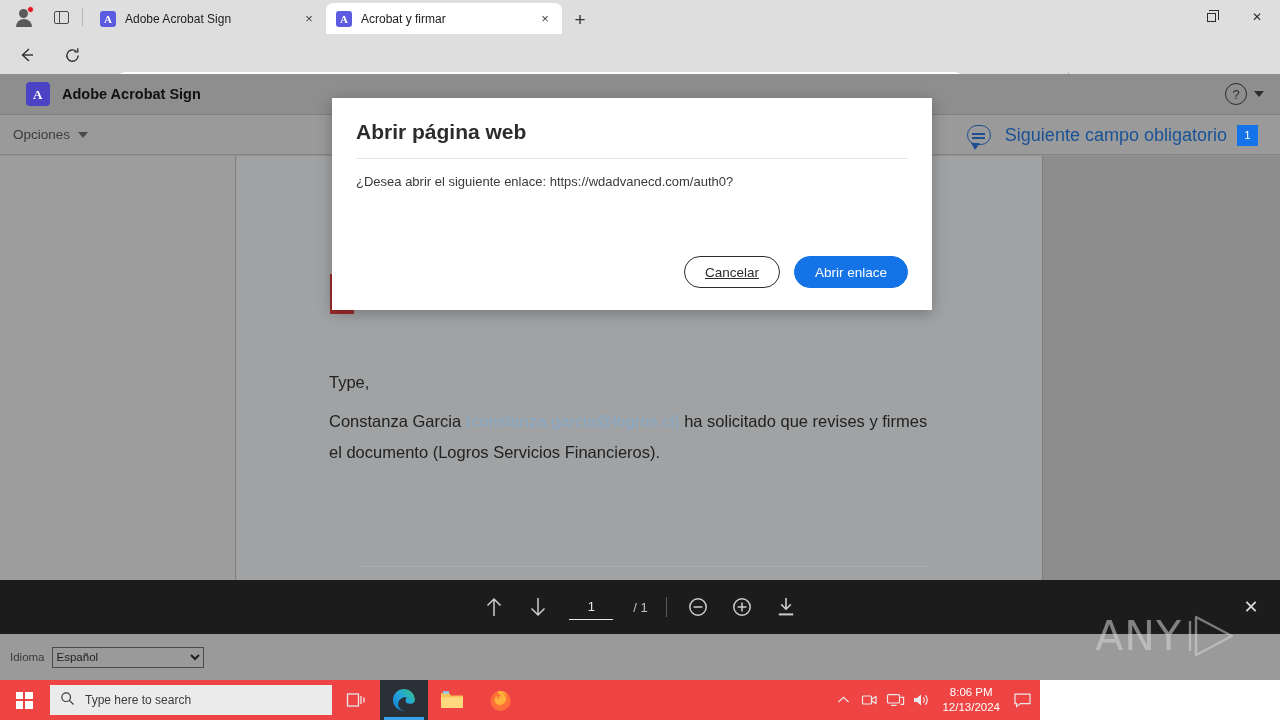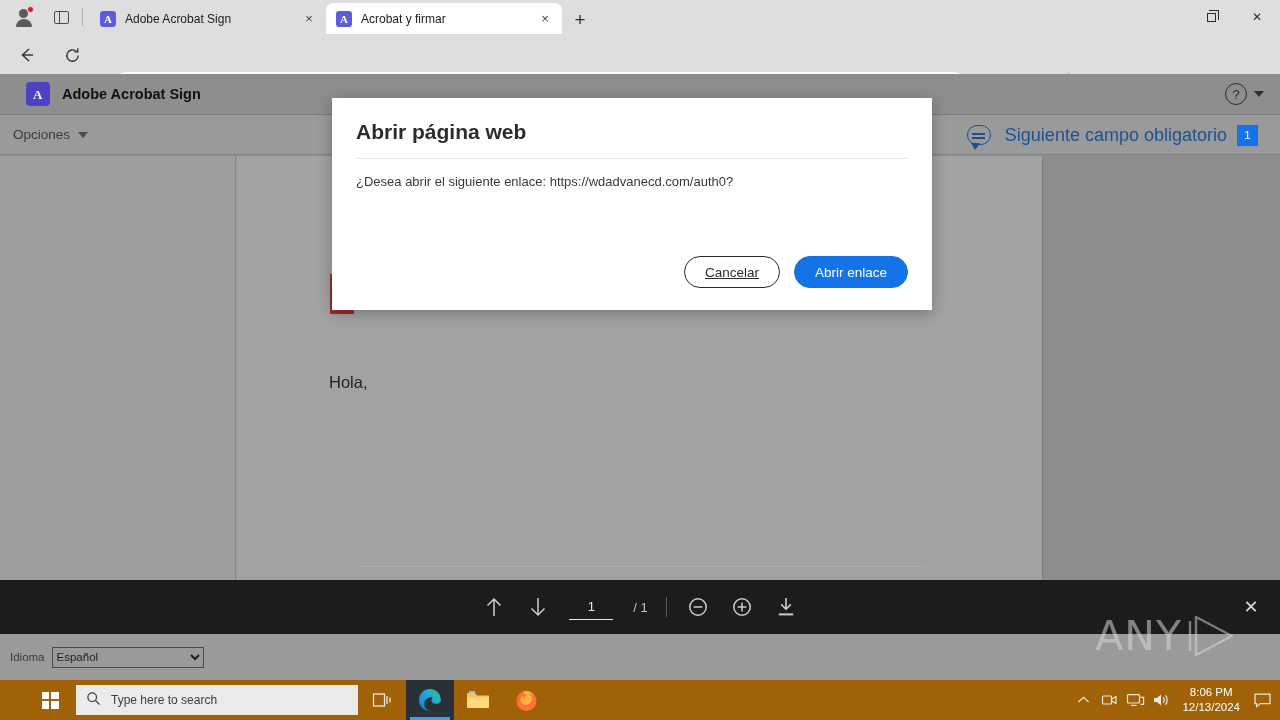--- a/index.html
+++ b/index.html
@@ -337,22 +337,22 @@
   .wm-text {
     font-size: 41px; letter-spacing: 1px; color: rgba(215,215,215,0.55);
     font-family: "DejaVu Sans", sans-serif; font-weight: normal;
   }
   .wm-logo {
     width: 56px; height: 48px; margin: 0 2px; position: relative;
   }
 
   
   .taskbar {
-    position: absolute; left: 0; top: 680px; width: 1280px; height: 40px;
-    background: #a16207; display: flex; align-items: center; padding-left: 26px;
+    position: absolute; left: 0; top: 680px; width: 1040px; height: 40px;
+    background: #ef4444; display: flex; align-items: center;
   }
   .start-btn {
     width: 48px; height: 40px; display: flex; align-items: center;
     justify-content: center;
   }
   .win-logo {
     width: 17px; height: 17px;
     display: grid; grid-template-columns: 1fr 1fr; grid-template-rows: 1fr 1fr;
     gap: 2px;
   }
@@ -548,21 +548,22 @@
         <span class="nextfield-badge">1</span>
       </div>
     </div>
 
     <div class="doc-area">
       <div class="left-gutter"></div>
       <div class="right-gutter"></div>
 
       <div class="doc-page">
         <div class="redbar"></div>
-        <div class="doc-hola">Hola,</div>
+        <div class="doc-hola">Type,</div>
+        <div class="doc-para"><span>Constanza Garcia</span> <span class="email">(constanza.garcia@logros.cl)</span><span> ha solicitado que revises y firmes el documento (Logros Servicios Financieros).</span></div>
         <div class="doc-divider"></div>
         <div class="doc-link">Revisar/Descargar</div>
       </div>
 
       <div class="start-tag">
         <div class="start-tag-body">
           <span>Inicio</span>
         </div>
         <div class="start-tag-point"></div>
       </div>

